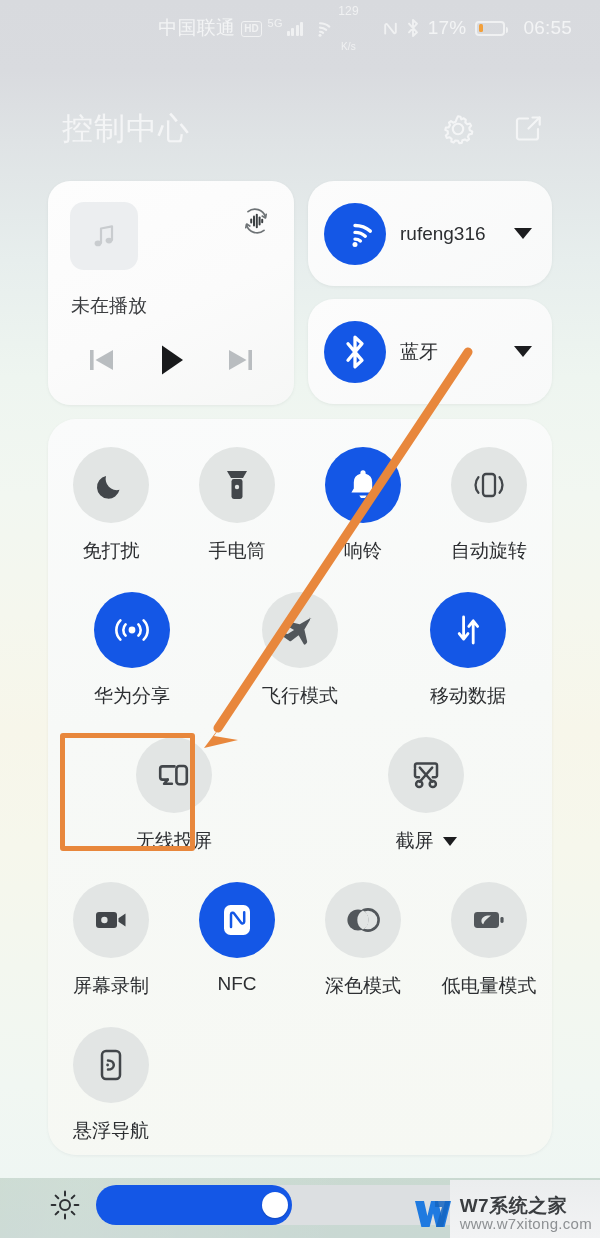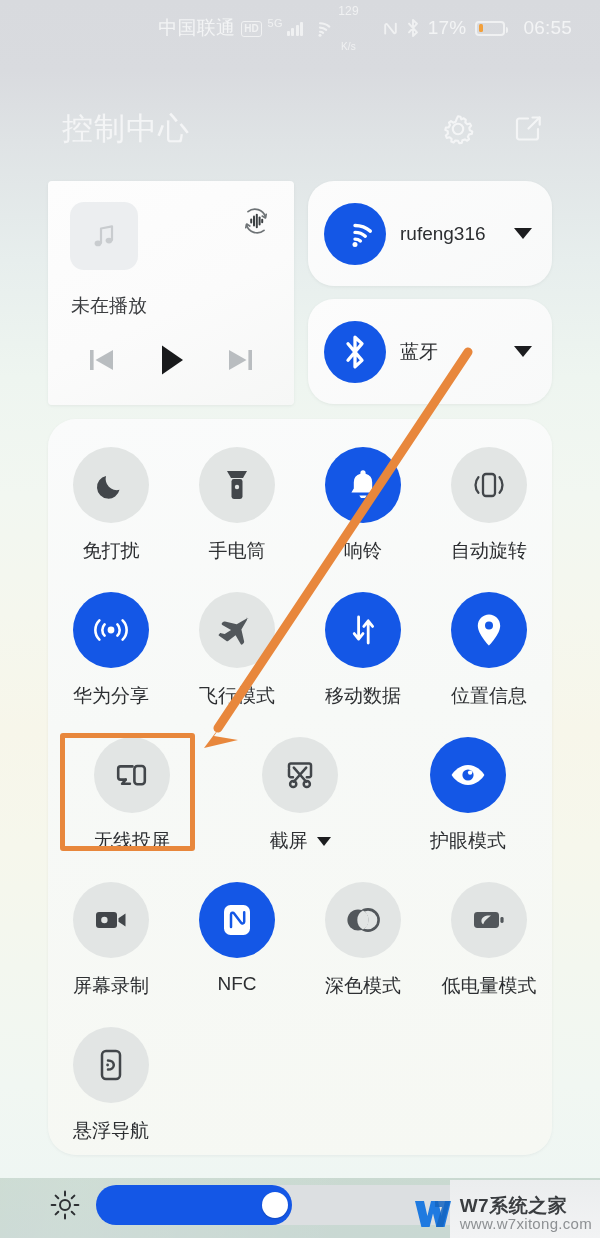--- a/index.html
+++ b/index.html
@@ -109,21 +109,21 @@
   #header .hicon svg{ display:block; }
 
   
   .cards{
     position:absolute; left:48px; top:181px; width:504px; height:224px;
     display:flex; gap:14px;
   }
   .media-card{
     width:246px; height:224px;
     background:linear-gradient(155deg,#fdfdfd 0%,#fbfbfb 55%,#f6f7f6 100%);
-    border-radius:4px;
+    border-radius:22px;
     box-shadow:0 1px 3px rgba(110,115,120,.10);
     position:relative;
   }
   .media-art{
     position:absolute; left:22px; top:21px; width:68px; height:68px;
     background:#eceef0; border-radius:14px;
     display:flex; align-items:center; justify-content:center;
   }
   .media-cast{
     position:absolute; right:20px; top:22px; width:36px; height:36px;
@@ -449,31 +449,20 @@
       <div class="tcirc on">
         <svg width="34" height="38" viewBox="0 0 34 38">
           <path d="M12.6 6v22M12.6 28l-4.4-5.4M12.6 28l4.4-5.4" stroke="#fff" stroke-width="2.8" fill="none" stroke-linecap="round" stroke-linejoin="round"></path>
           <path d="M22.2 32V10M22.2 10l-4.4 5.4M22.2 10l4.4 5.4" stroke="#fff" stroke-width="2.8" fill="none" stroke-linecap="round" stroke-linejoin="round"></path>
         </svg>
       </div>
       <div class="tlabel">
           <span>移动数据</span>
         </div>
     </div>
-    <div class="tcell">
-      <div class="tcirc on">
-        <svg width="32" height="38" viewBox="0 0 32 38">
-          <path d="M16 3.5c-6.2 0-11.2 5-11.2 11.2C4.8 23.2 16 34.5 16 34.5s11.2-11.3 11.2-19.8c0-6.2-5-11.2-11.2-11.2z" fill="#fff"></path>
-          <circle cx="16" cy="14.6" r="4" fill="#1457e6"></circle>
-        </svg>
-      </div>
-      <div class="tlabel">
-          <span>位置信息</span>
-        </div>
-    </div>
   </div>
 
   <div class="trow">
     <div class="tcell">
       <div class="tcirc">
         <svg width="40" height="34" viewBox="0 0 40 34">
           <path d="M20.5 8.4H8.6a2.4 2.4 0 0 0-2.4 2.4v8.4a2.4 2.4 0 0 0 2.4 2.4h5.1" fill="none" stroke="#42464a" stroke-width="2.6" stroke-linecap="round" stroke-linejoin="round"></path>
           <path d="M13.7 21.6l-3.6 4.2h7.8" fill="none" stroke="#42464a" stroke-width="2.6" stroke-linecap="round" stroke-linejoin="round"></path>
           <rect x="22.4" y="8" width="10.4" height="18.2" rx="3" fill="none" stroke="#42464a" stroke-width="2.6"></rect>
         </svg>
@@ -489,32 +478,20 @@
           <path d="M13 20.2h-2.2A1.8 1.8 0 0 1 9 18.4V12" fill="none" stroke="#42464a" stroke-width="2.5" stroke-linecap="round"></path>
           <path d="M13.8 10.6l12.4 14.2M26.2 10.6L13.8 24.8" fill="none" stroke="#42464a" stroke-width="2.5" stroke-linecap="round"></path>
           <circle cx="13.2" cy="27" r="3.1" fill="none" stroke="#42464a" stroke-width="2.5"></circle>
           <circle cx="26.8" cy="27" r="3.1" fill="none" stroke="#42464a" stroke-width="2.5"></circle>
         </svg>
       </div>
       <div class="tlabel">
         <span>截屏</span>
         <span class="minicaret"></span>
       </div>
-    </div>
-    <div class="tcell">
-      <div class="tcirc on">
-        <svg width="42" height="30" viewBox="0 0 42 30">
-          <path d="M21 5c-8 0-14.2 6.2-16.4 10 2.2 3.8 8.4 10 16.4 10s14.2-6.2 16.4-10C35.2 11.2 29 5 21 5z" fill="#fff"></path>
-          <circle cx="21" cy="15" r="5.6" fill="#1457e6"></circle>
-          <circle cx="23.1" cy="12.6" r="2.2" fill="#fff"></circle>
-        </svg>
-      </div>
-      <div class="tlabel">
-          <span>护眼模式</span>
-        </div>
     </div>
   </div>
 
   <div class="trow">
     <div class="tcell">
       <div class="tcirc">
         <svg width="40" height="30" viewBox="0 0 40 30">
           <rect x="5" y="7" width="21" height="16" rx="3" fill="#42464a"></rect>
           <circle cx="13.4" cy="15" r="3.2" fill="#e2e5e4"></circle>
           <path d="M27.5 13.2l7-4.6v12.8l-7-4.6z" fill="#42464a"></path>

